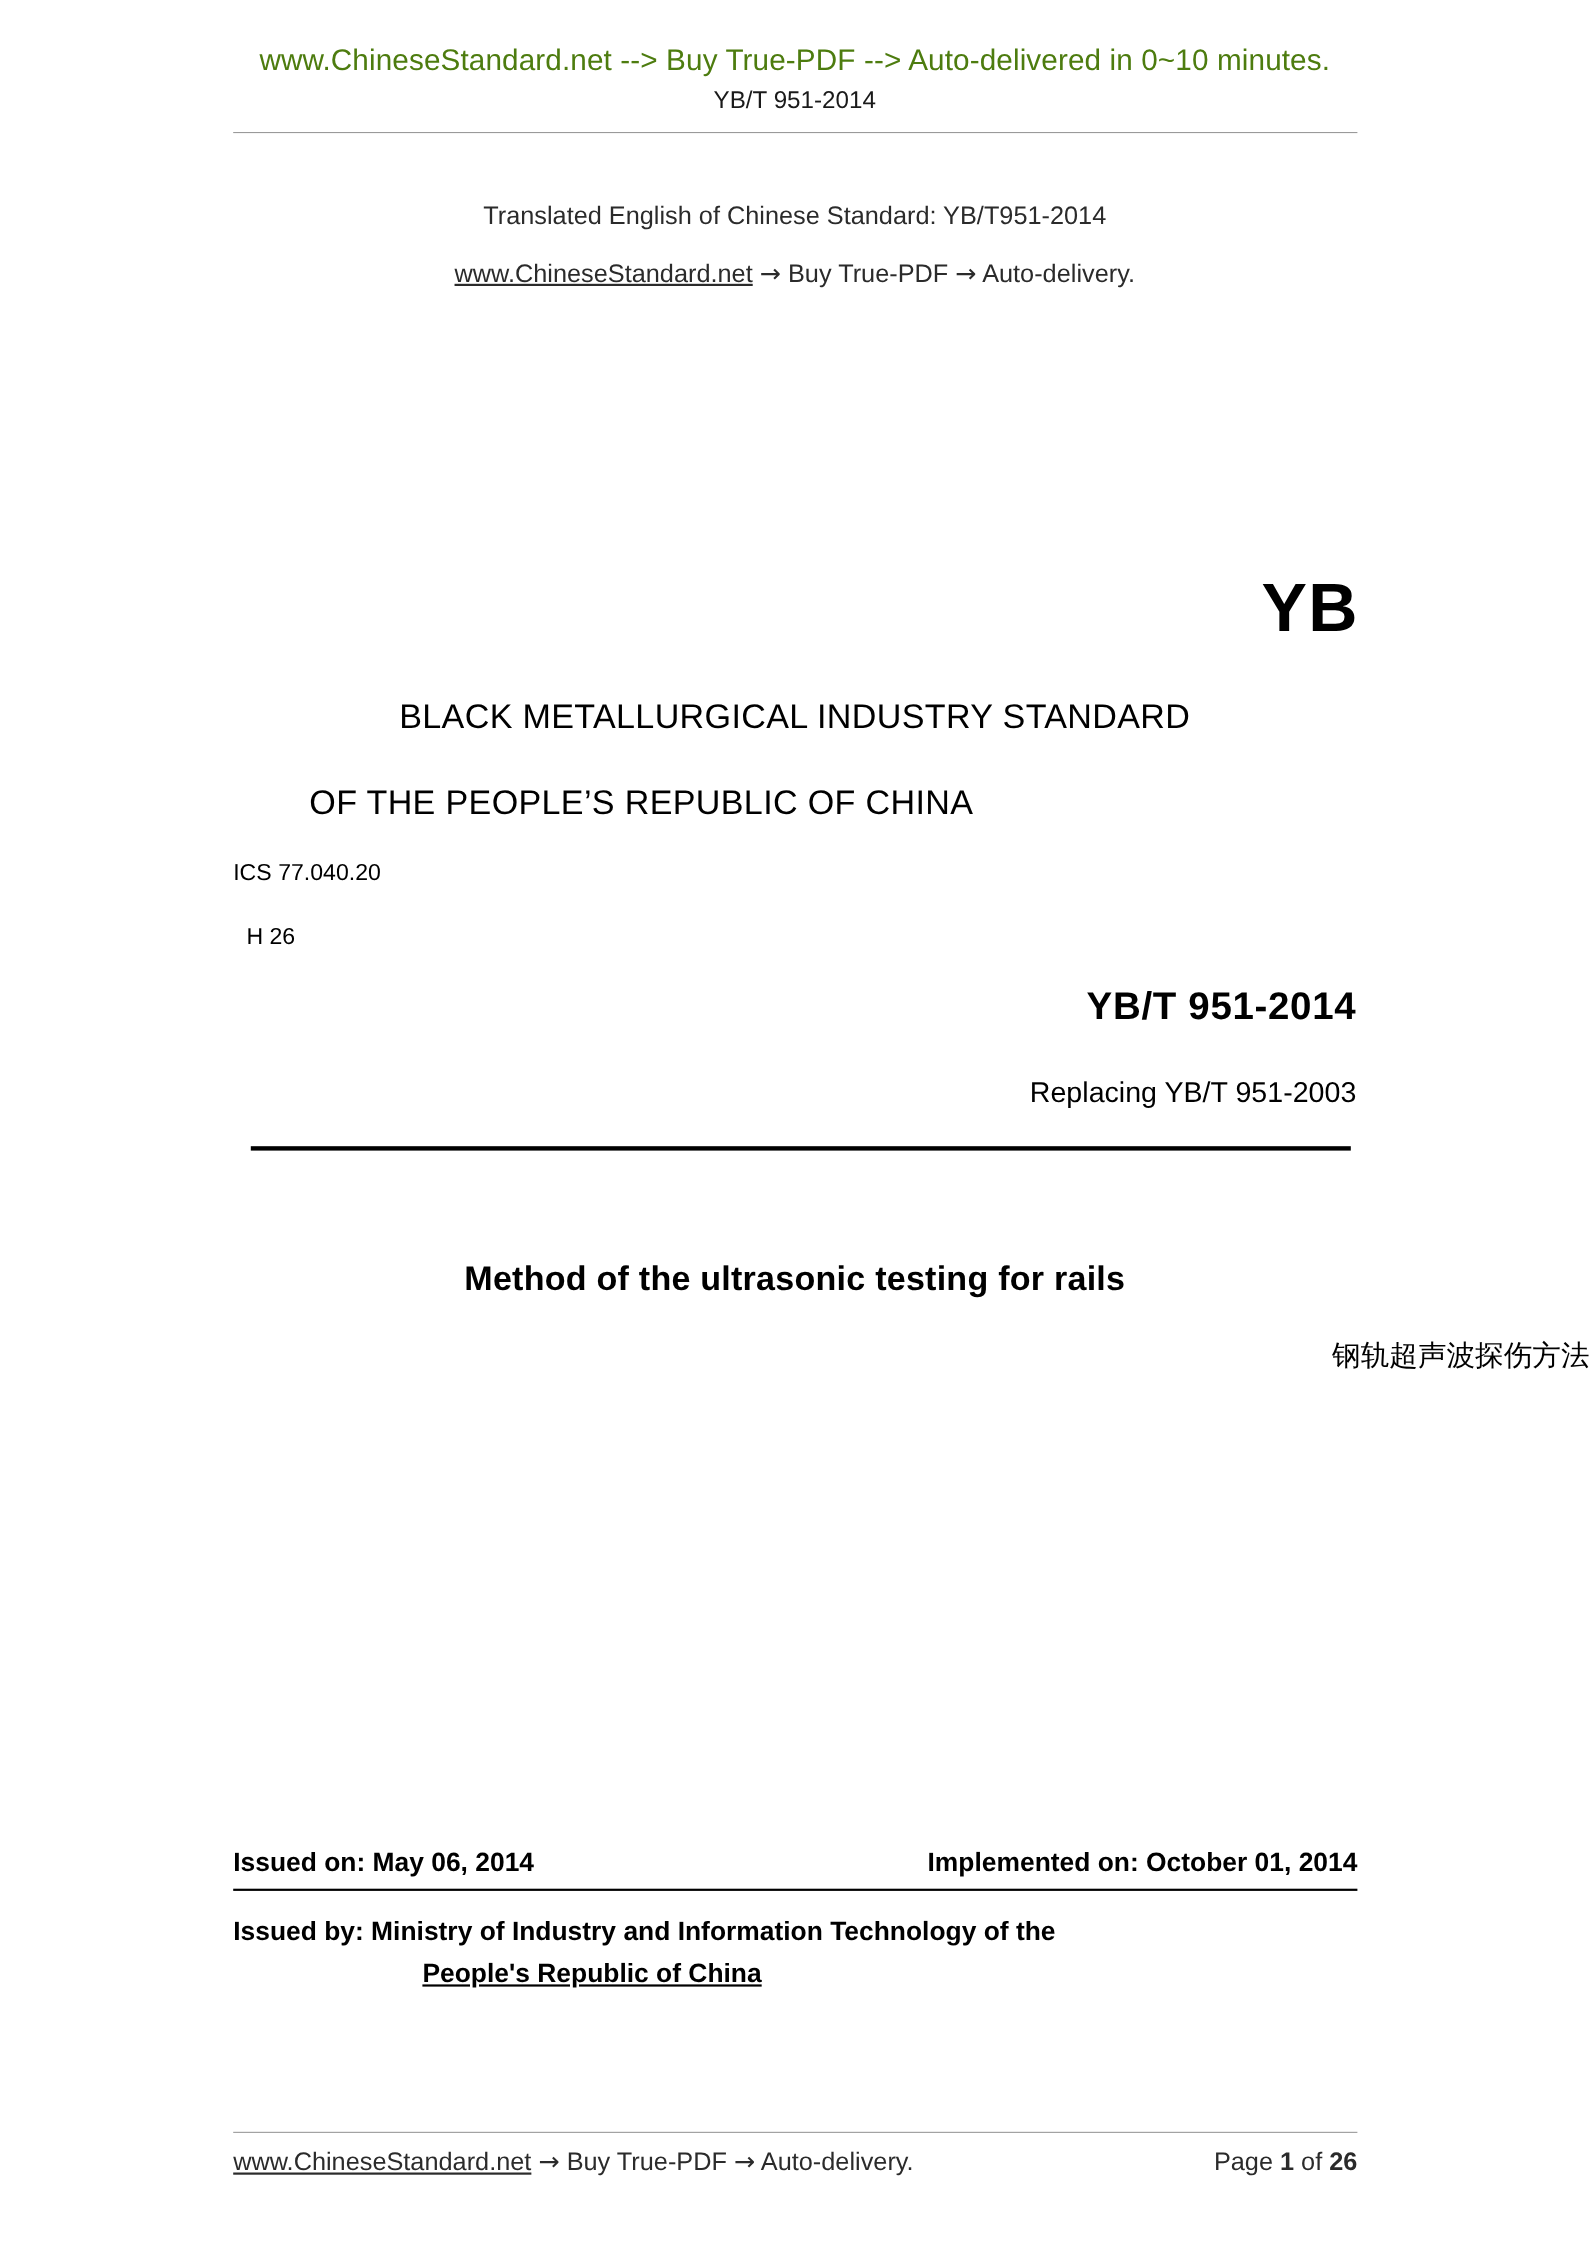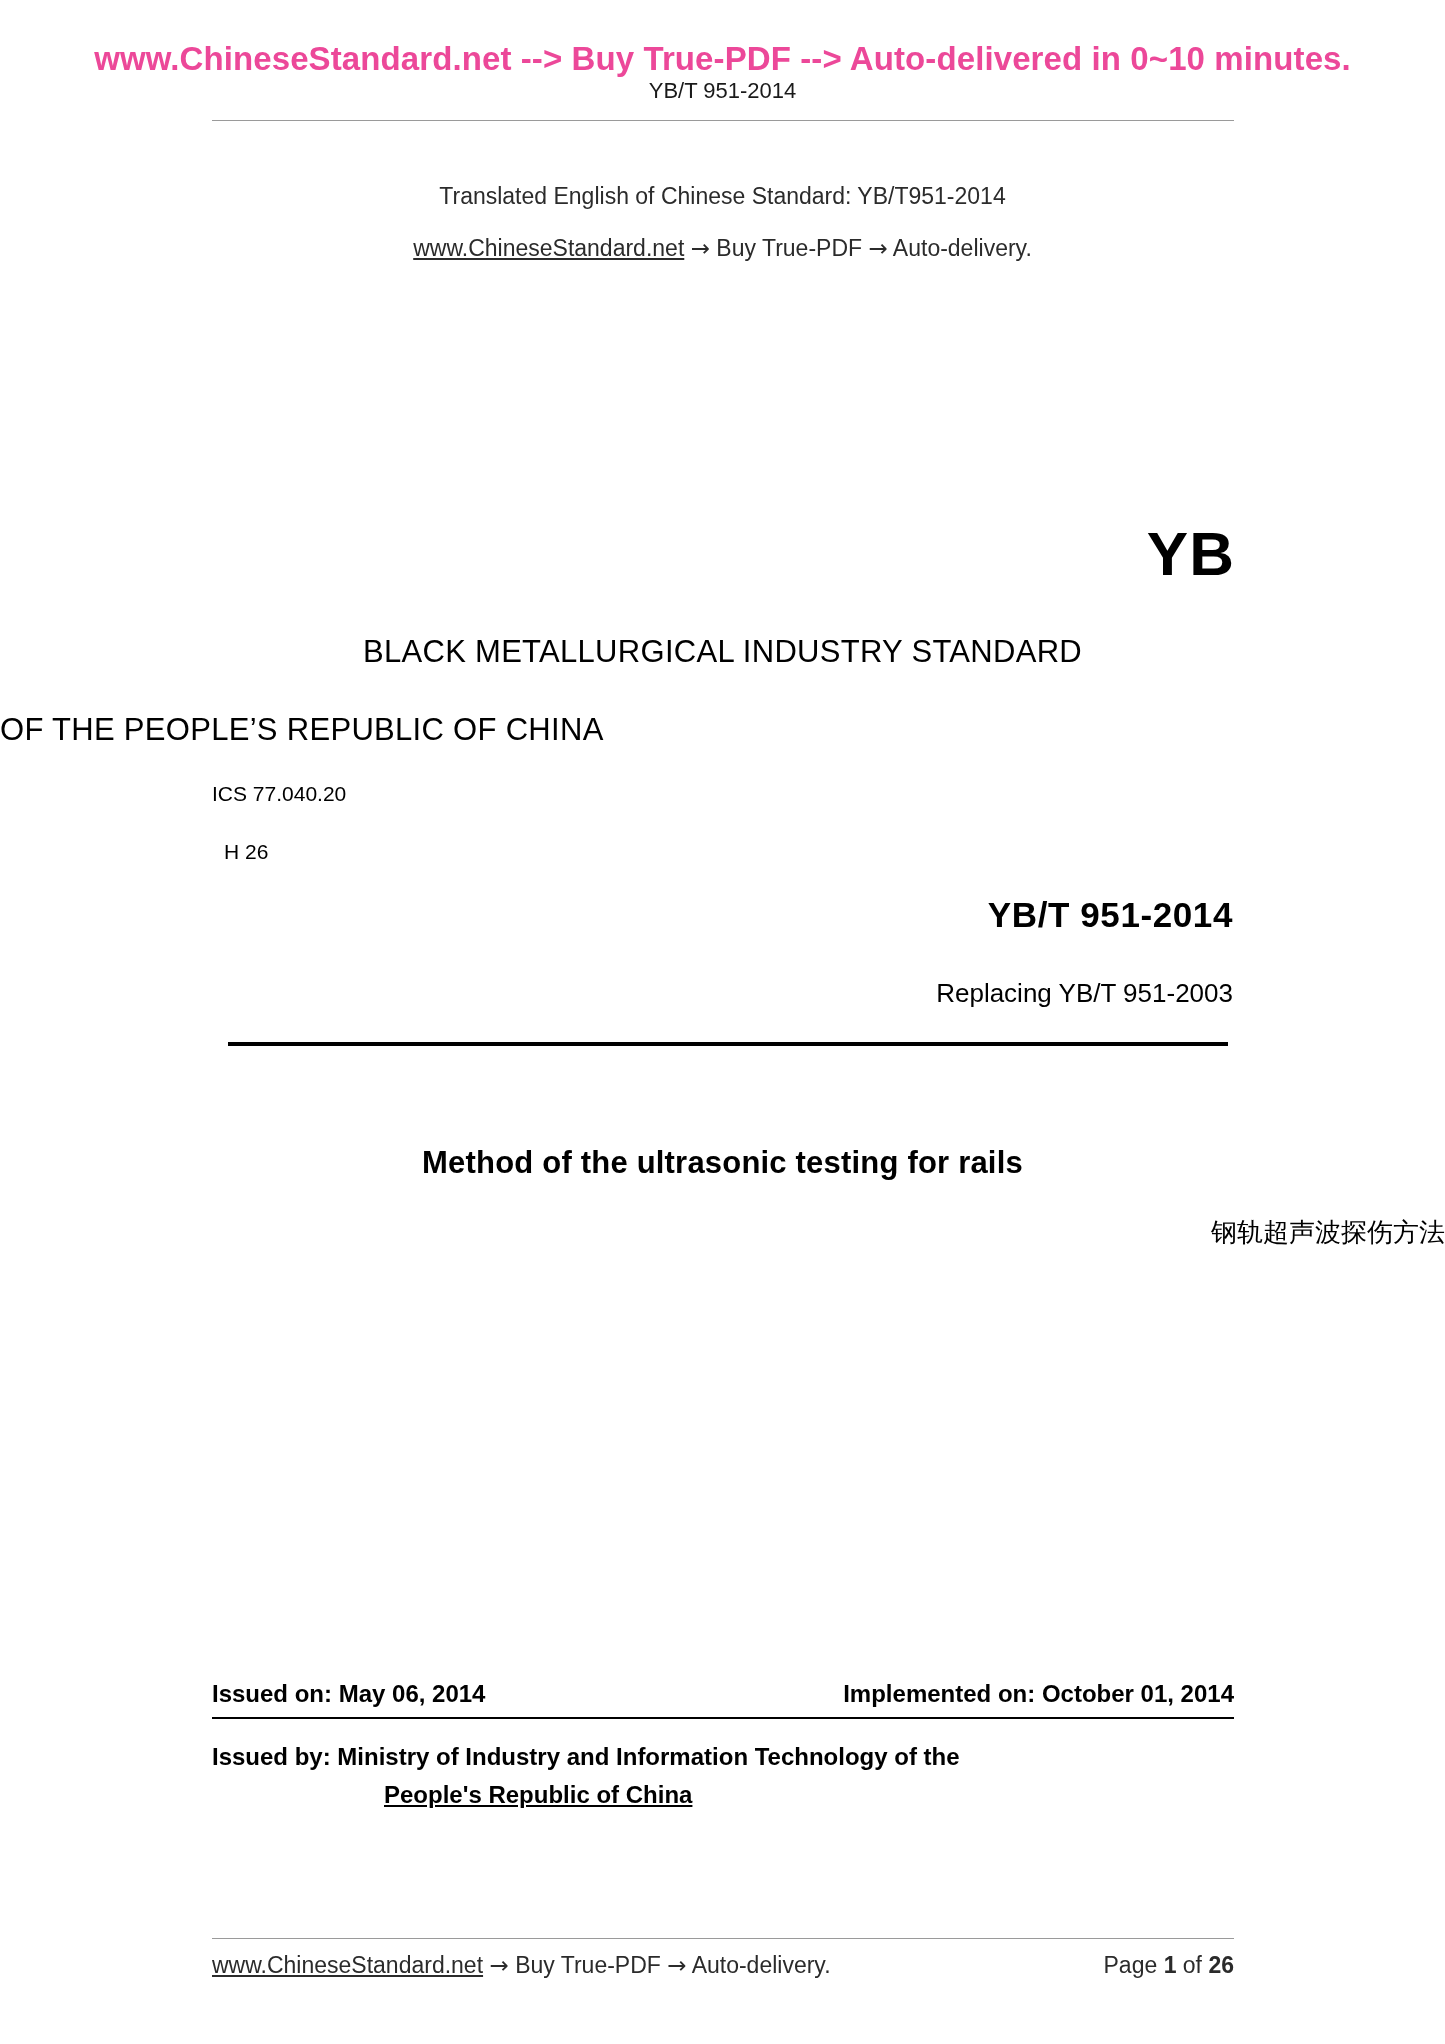--- a/index.html
+++ b/index.html
@@ -23,25 +23,24 @@
     padding: 0 210px;
   }
 
   
   .banner {
     position: absolute;
     top: 40px;
     left: 0;
     width: 1445px;
     text-align: center;
-    font-size: 33px;
-    color: #ec4899;
+    font-size: 27px;
+    color: #4d7c0f;
     letter-spacing: 0.1px;
     white-space: nowrap;
-    font-weight: bold;
   }
   .doc-code-top {
     position: absolute;
     top: 78px;
     left: 0;
     width: 1445px;
     text-align: center;
     font-size: 22px;
     color: #1a1a1a;
   }
@@ -89,21 +88,21 @@
     width: 1445px;
     text-align: center;
     font-size: 31px;
     letter-spacing: 0.3px;
   }
   .std-title-2 {
     position: absolute;
     top: 712px;
     left: 0;
     width: 1166px;
-    text-align: left;
+    text-align: center;
     font-size: 31px;
     letter-spacing: 0.3px;
   }
 
   
   .ics {
     position: absolute;
     top: 782px;
     left: 212px;
     font-size: 21px;

